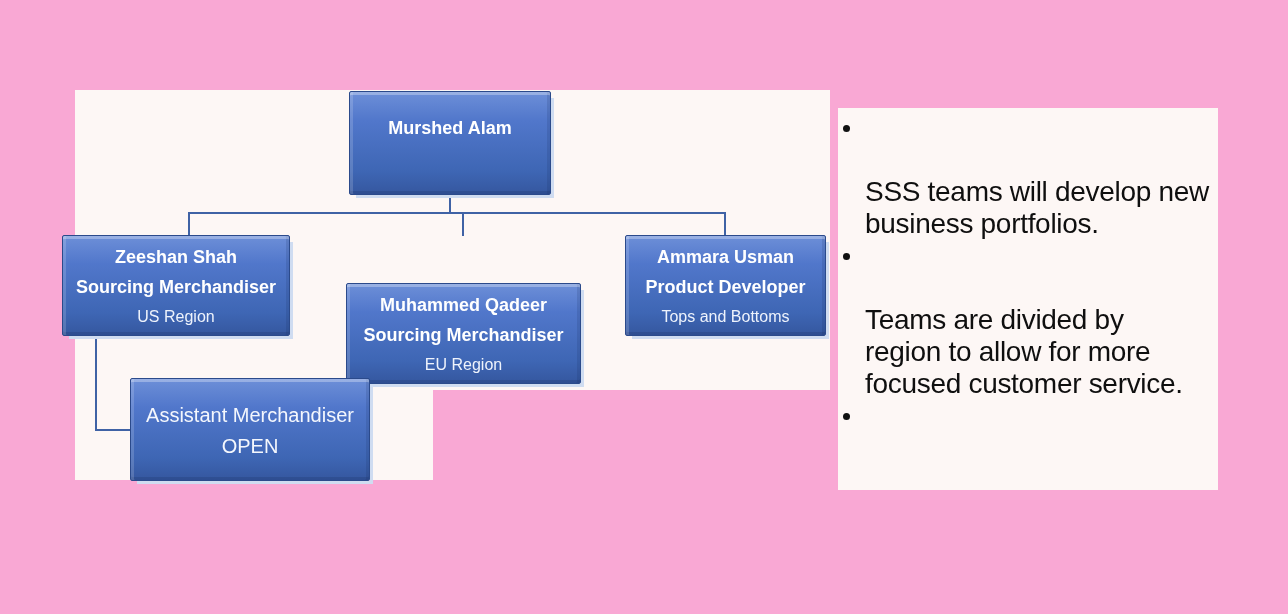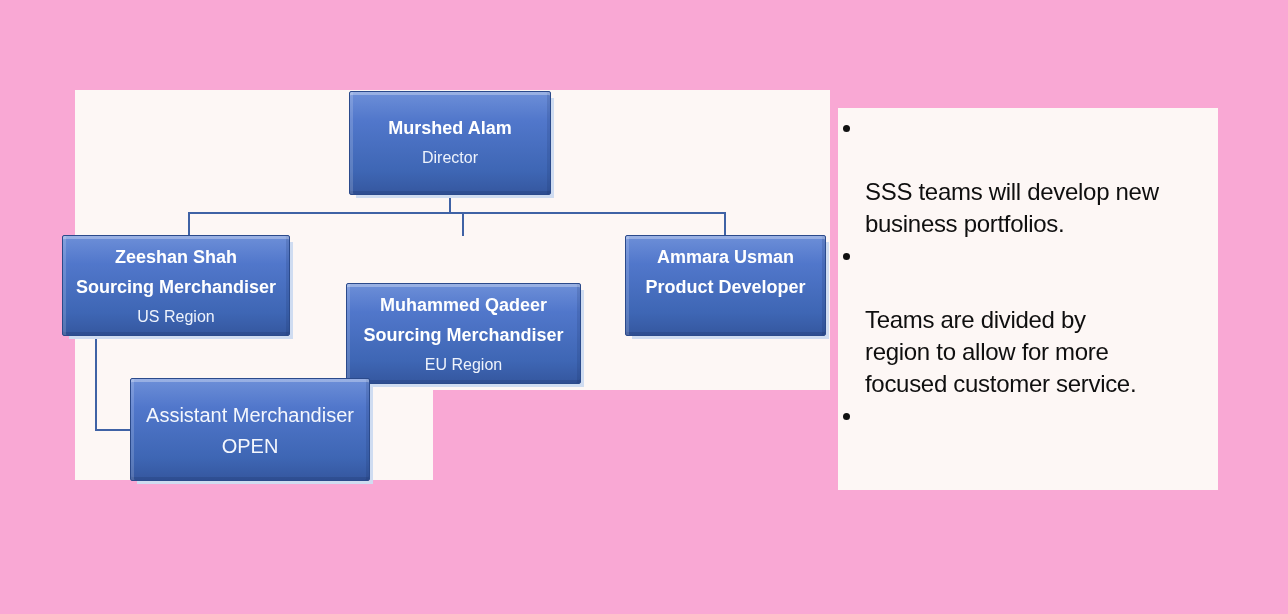--- a/index.html
+++ b/index.html
@@ -52,21 +52,21 @@
   .notes {
     position: absolute;
     left: 840px; top: 112px; width: 375px;
     margin: 0; padding: 0;
     list-style: none;
     color: #0f0f0f;
   }
   .notes li {
     position: relative;
     padding-left: 25px;
-    font-size: 24px;
+    font-size: 28px;
     line-height: 32px;
     letter-spacing: -0.3px;
     white-space: pre-line;
   }
   .notes .dot {
     position: absolute;
     left: 3px; top: 13px;
     width: 7px; height: 7px;
     border-radius: 50%;
     background: #111111;
@@ -84,38 +84,38 @@
   <div class="conn" style="left:449px; top:195px; width:1.5px; height:18px;"></div>
   <div class="conn" style="left:188px; top:212px; width:538px; height:1.5px;"></div>
   <div class="conn" style="left:188px; top:212px; width:1.5px; height:24px;"></div>
   <div class="conn" style="left:462px; top:212px; width:1.5px; height:24px;"></div>
   <div class="conn" style="left:724px; top:212px; width:1.5px; height:24px;"></div>
   <div class="conn" style="left:95px;  top:336px; width:1.5px; height:95px;"></div>
   <div class="conn" style="left:95px;  top:429px; width:36px;  height:1.5px;"></div>
 
   <div class="node node-director">
     <div class="node-name">Murshed Alam</div>
-    <div class="node-sub">Director</div>
   </div>
 
   <div class="node node-row node-zeeshan">
     <div class="node-name">Zeeshan Shah</div>
     <div class="node-role">Sourcing Merchandiser</div>
     <div class="node-sub">US Region</div>
   </div>
 
   <div class="node node-row node-qadeer">
     <div class="node-name">Muhammed Qadeer</div>
     <div class="node-role">Sourcing Merchandiser</div>
     <div class="node-sub">EU Region</div>
   </div>
 
   <div class="node node-row node-ammara">
     <div class="node-name">Ammara Usman</div>
     <div class="node-role">Product Developer</div>
+    <div class="node-sub">Tops and Bottoms</div>
   </div>
 
   <div class="node node-assistant">
     <div class="node-plain">Assistant Merchandiser</div>
     <div class="node-plain">OPEN</div>
   </div>
 
   <ul class="notes">
     <li>
       <span class="dot"></span>

